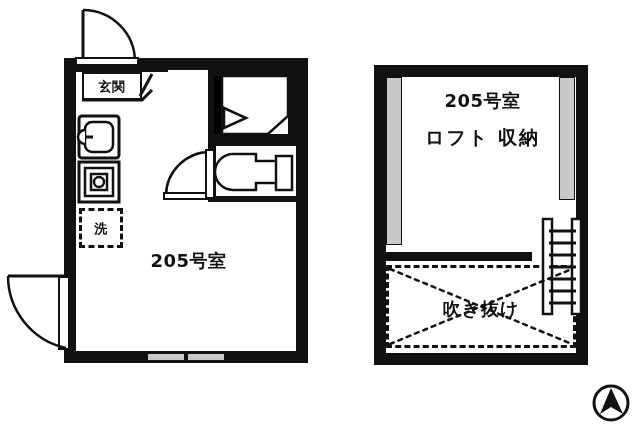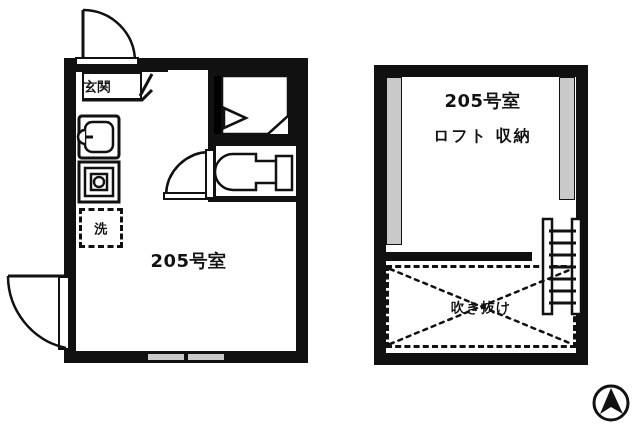--- a/index.html
+++ b/index.html
@@ -12,28 +12,28 @@
   .wall{background:#111;}
   .room-white{background:#fff;}
   .thin{background:#111;}
   .glass{background:#c9c9c9;border:1px solid #111;box-sizing:border-box;}
 
   
   .lbl{color:#111;white-space:nowrap;text-align:center;font-weight:700;
        letter-spacing:.5px;line-height:1;}
   .lbl-room{font-size:18px;}
   .lbl-area{font-size:17px;}
-  .lbl-kind{font-size:16px;letter-spacing:2px;}
+  .lbl-kind{font-size:19px;letter-spacing:2px;}
   .lbl-sm{font-size:13px;font-weight:700;}
-  .lbl-void{font-size:14px;font-weight:700;letter-spacing:1px;}
+  .lbl-void{font-size:18px;font-weight:700;letter-spacing:1px;}
   sup{font-size:10px;vertical-align:super;}
 
   
   .boxlabel{border:2px solid #111;background:#fff;display:flex;
-            align-items:center;justify-content:flex-start;box-sizing:border-box;}
+            align-items:center;justify-content:center;box-sizing:border-box;}
   .dashbox{border:3px dashed #111;background:#fff;display:flex;
            align-items:center;justify-content:center;box-sizing:border-box;}
   .voidbox{border:3px dashed #111;box-sizing:border-box;background:transparent;}
 
   
   svg.ov{position:absolute;left:0;top:0;width:638px;height:427px;overflow:visible;}
 
   .fixt{fill:#fff;stroke:#111;stroke-width:3;}
   .fixt2{fill:#fff;stroke:#111;stroke-width:2.5;}
   .arc{fill:none;stroke:#111;stroke-width:2.5;}

